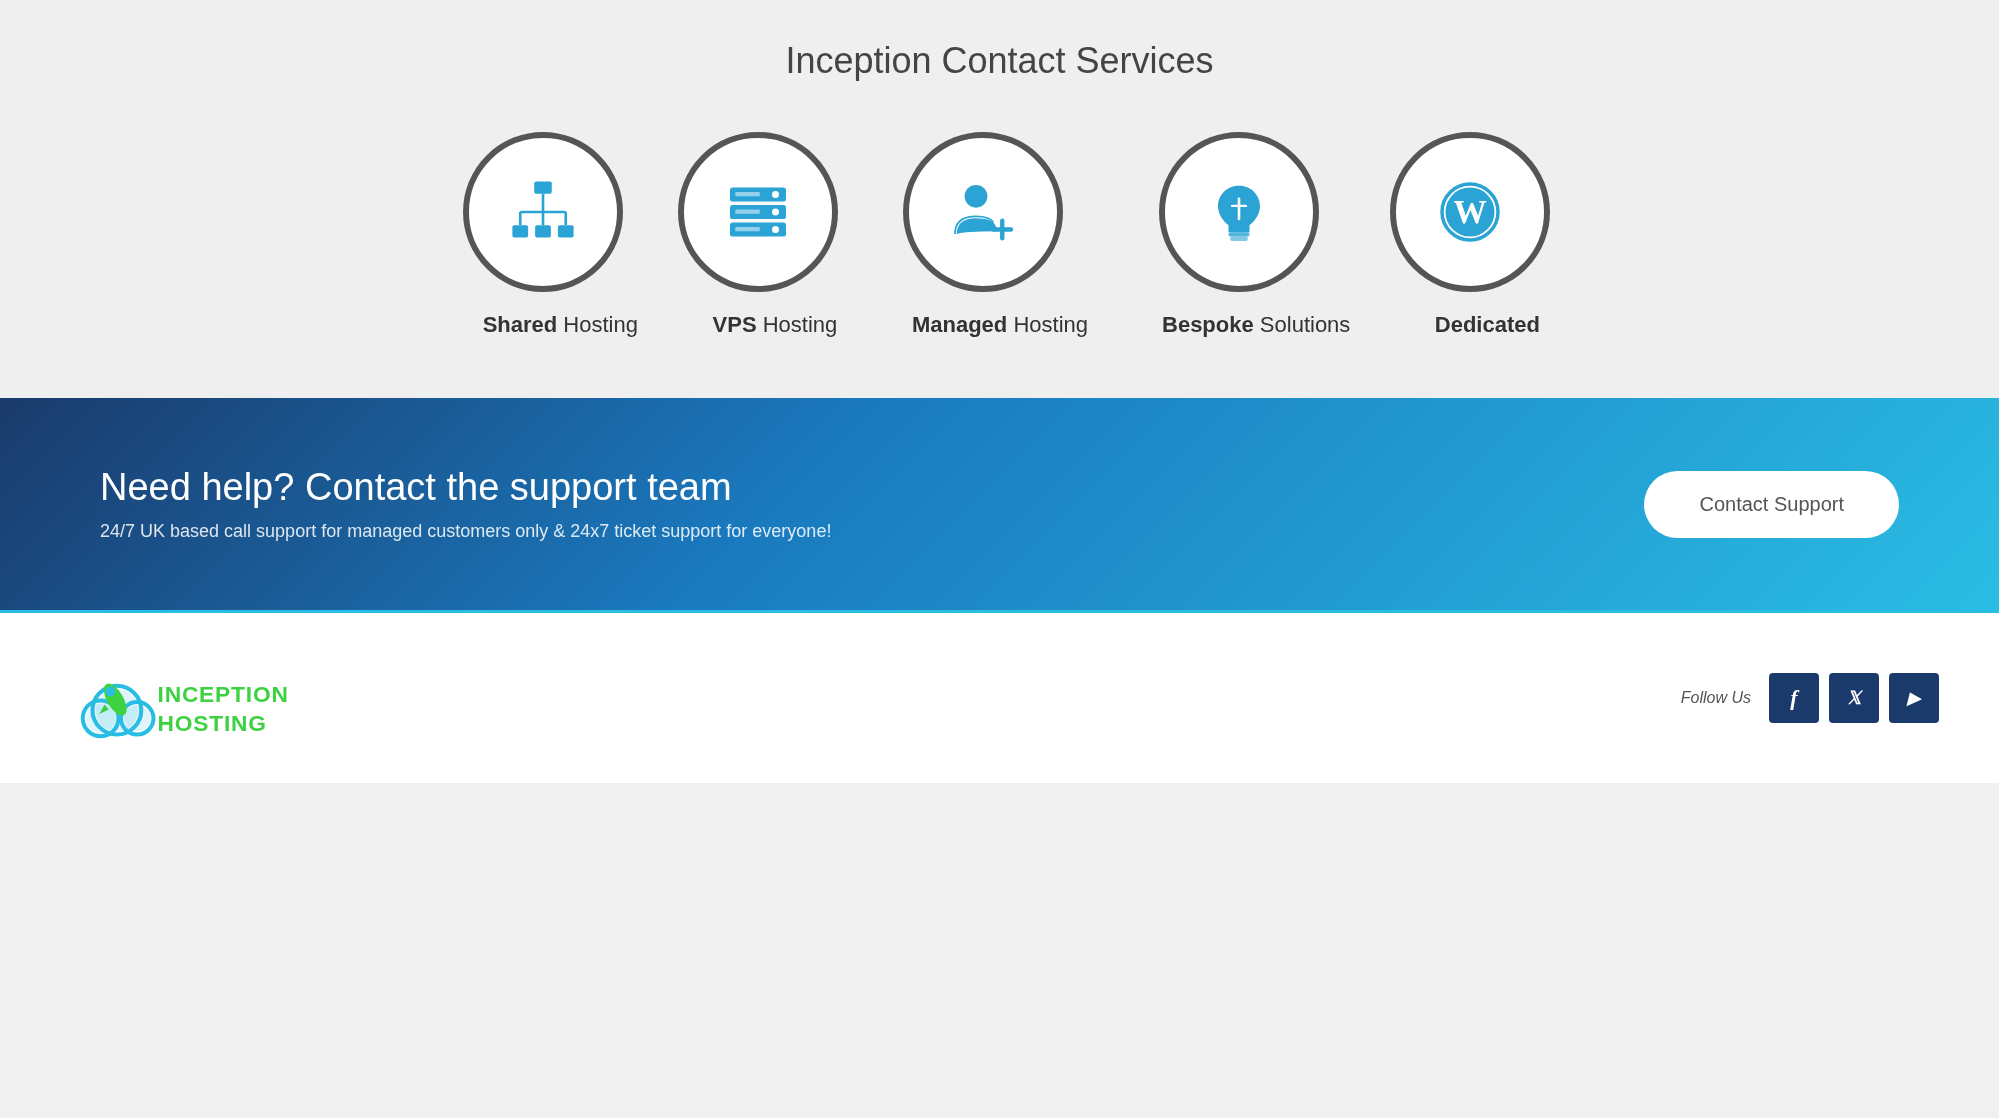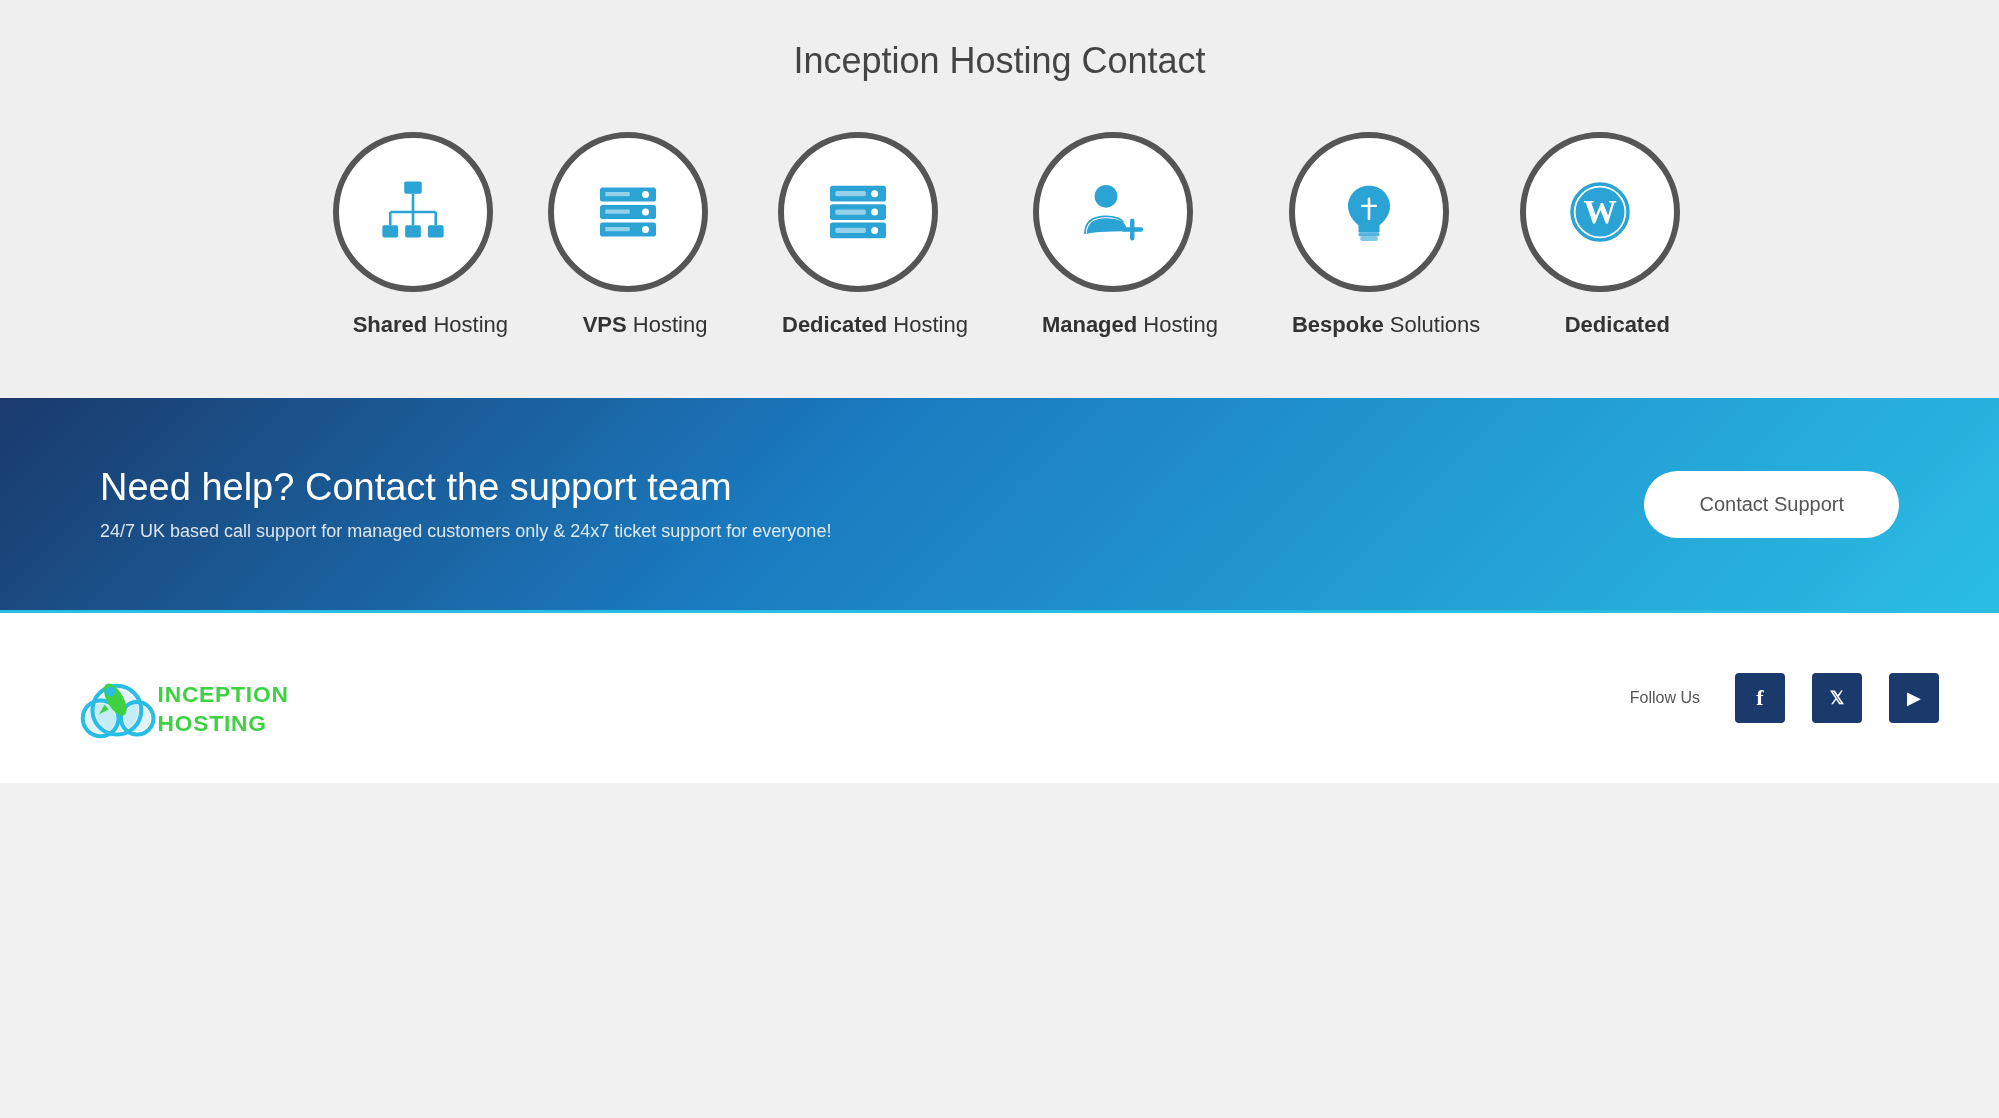--- a/index.html
+++ b/index.html
@@ -101,21 +101,22 @@
       align-items: flex-end;
       gap: 0;
     }
     .logo-svg {
       width: 260px;
       height: 110px;
     }
     .social-container {
       display: flex;
       align-items: center;
-      gap: 27px;
+      gap: 10px;
+      font-style: italic;
     }
     .follow-us-text {
       font-size: 16px;
       color: #555;
       margin-right: 8px;
     }
     .social-btn {
       width: 50px;
       height: 50px;
       background: #1a3a6b;
@@ -126,21 +127,21 @@
       cursor: pointer;
       color: #fff;
       font-size: 20px;
       text-decoration: none;
     }
   </style>
 </head>
 <body>
 
 <section class="services-section">
-  <h1 class="services-title">Inception Hosting Contact</h1>
+  <h1 class="services-title">Inception Contact Services</h1>
   <div class="services-grid">
 
     <div class="service-item">
       <div class="service-icon-circle">
         <svg viewBox="0 0 80 80">
 
           <rect x="30" y="5" width="20" height="14" rx="2"></rect>
           <rect x="5" y="55" width="18" height="14" rx="2"></rect>
           <rect x="31" y="55" width="18" height="14" rx="2"></rect>
           <rect x="57" y="55" width="18" height="14" rx="2"></rect>
@@ -165,37 +166,20 @@
           <circle cx="60" cy="40" r="4" fill="#fff"></circle>
           <circle cx="60" cy="60" r="4" fill="#fff"></circle>
           <rect x="14" y="17" width="28" height="5" rx="1" fill="#fff" opacity="0.5"></rect>
           <rect x="14" y="37" width="28" height="5" rx="1" fill="#fff" opacity="0.5"></rect>
           <rect x="14" y="57" width="28" height="5" rx="1" fill="#fff" opacity="0.5"></rect>
         </svg>
       </div>
       <span class="service-label"><strong>VPS</strong> Hosting</span>
     </div>
 
-    <div class="service-item">
-      <div class="service-icon-circle">
-        <svg viewBox="0 0 80 80">
-
-          <rect x="8" y="10" width="64" height="18" rx="3"></rect>
-          <rect x="8" y="31" width="64" height="18" rx="3"></rect>
-          <rect x="8" y="52" width="64" height="18" rx="3"></rect>
-          <rect x="14" y="16" width="35" height="6" rx="2" fill="#fff" opacity="0.5"></rect>
-          <rect x="14" y="37" width="35" height="6" rx="2" fill="#fff" opacity="0.5"></rect>
-          <rect x="14" y="58" width="35" height="6" rx="2" fill="#fff" opacity="0.5"></rect>
-          <circle cx="59" cy="19" r="4" fill="#fff"></circle>
-          <circle cx="59" cy="40" r="4" fill="#fff"></circle>
-          <circle cx="59" cy="61" r="4" fill="#fff"></circle>
-        </svg>
-      </div>
-      <span class="service-label"><strong>Dedicated</strong> Hosting</span>
-    </div>
 
     <div class="service-item">
       <div class="service-icon-circle">
         <svg viewBox="0 0 80 80">
 
           <circle cx="32" cy="22" r="13"></circle>
           <path d="M8 65 Q8 45 32 45 Q48 45 52 52" stroke="#2ba3d5" stroke-width="2" fill="none"></path>
           <path d="M10 65 Q10 47 32 47 Q50 47 54 55 Q56 57 55 62 Q20 62 10 65Z"></path>
 
           <line x1="62" y1="50" x2="62" y2="70" stroke="#2ba3d5" stroke-width="5" stroke-linecap="round"></line>

